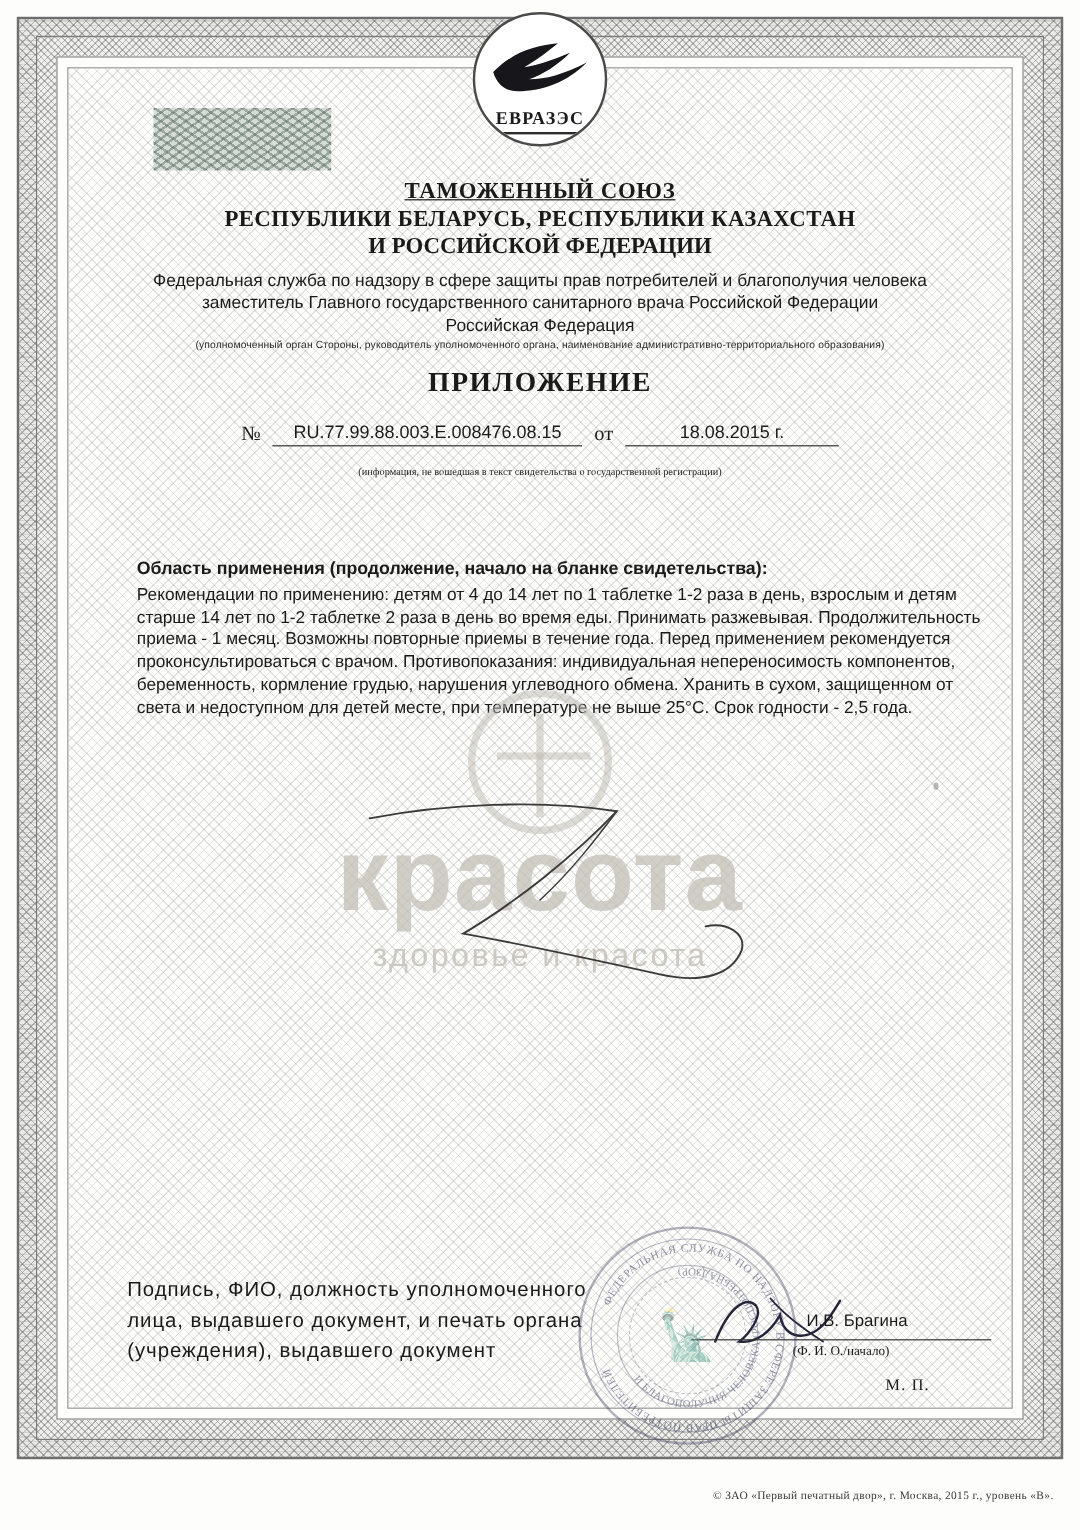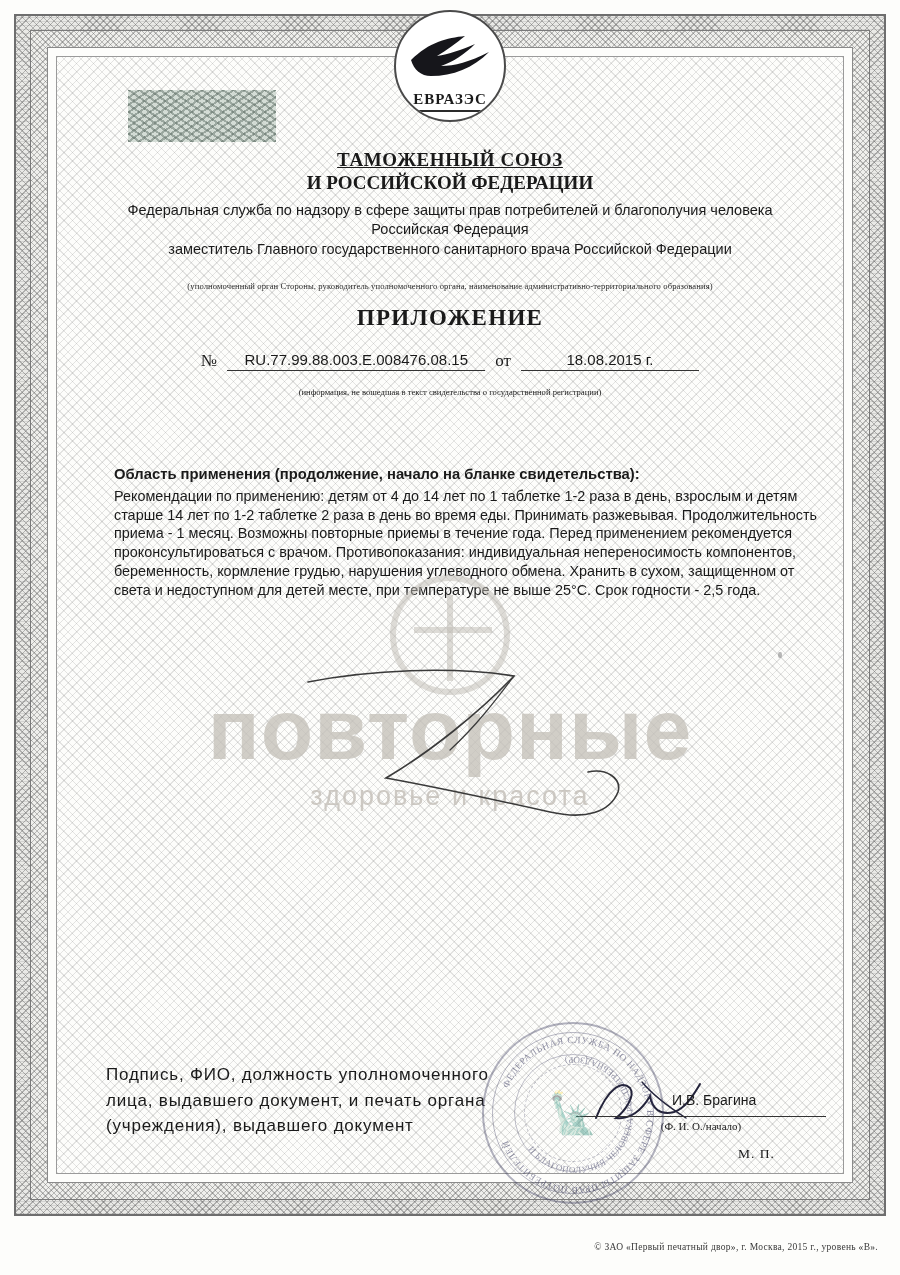--- a/index.html
+++ b/index.html
@@ -144,24 +144,23 @@
     font-weight: bold;
     line-height: 1.22;
   }
   .head .sub {
     font-family: "Liberation Sans", sans-serif;
     font-size: 14.5px;
     line-height: 1.32;
     margin-top: 7px;
   }
   .tiny-note {
-    font-family: Liberation Serif, serif;
+    font-family: Liberation Sans, sans-serif;
     font-size: 8.6px;
     color: #2b2b2b;
-    margin-top: 22px;
     letter-spacing: 0.1px;
   }
 
   .title-main {
     text-align: center;
     font-family: "Liberation Serif", serif;
     font-weight: bold;
     font-size: 23px;
     letter-spacing: 1.3px;
     margin-top: 14px;
@@ -411,24 +410,25 @@
         <path d="M4 28 C22 10, 40 6, 58 4 C48 12, 40 18, 30 24 C42 22, 54 18, 68 12 C58 22, 46 30, 34 34 C48 34, 62 30, 82 20 C66 36, 46 44, 24 44 C14 44, 7 38, 4 28 Z" fill="#16161b"></path>
         <circle cx="62" cy="10" r="2.4" fill="#fff"></circle>
       </svg>
       <div class="emblem-underline"></div>
       <div class="emblem-text">ЕВРАЗЭС</div>
     </div>
   </div>
 
   <div class="head">
     <div class="l1">ТАМОЖЕННЫЙ СОЮЗ</div>
+    <div class="l2">РЕСПУБЛИКИ БЕЛАРУСЬ, РЕСПУБЛИКИ КАЗАХСТАН</div>
     <div class="l3">И РОССИЙСКОЙ ФЕДЕРАЦИИ</div>
     <div class="sub">Федеральная служба по надзору в сфере защиты прав потребителей и благополучия человека</div>
+    <div class="sub" style="margin-top:0">заместитель Главного государственного санитарного врача Российской Федерации</div>
     <div class="sub" style="margin-top:0">Российская Федерация</div>
-    <div class="sub" style="margin-top:0">заместитель Главного государственного санитарного врача Российской Федерации</div>
 
     <div class="tiny-note">(уполномоченный орган Стороны, руководитель уполномоченного органа, наименование административно-территориального образования)</div>
 
     <div class="title-main">ПРИЛОЖЕНИЕ</div>
 
     <div class="numrow">
       <span class="lbl">№</span>
       <span class="val">RU.77.99.88.003.Е.008476.08.15</span>
       <span class="lbl">от</span>
       <span class="val date">18.08.2015 г.</span>
@@ -439,21 +439,21 @@
 
   <div class="body-block">
     <div class="body-title">Область применения (продолжение, начало на бланке свидетельства):</div>
     <div class="body-text">Рекомендации по применению: детям от 4 до 14 лет по 1 таблетке 1-2 раза в день, взрослым и детям старше 14 лет по 1-2 таблетке 2 раза в день во время еды. Принимать разжевывая. Продолжительность приема - 1 месяц. Возможны повторные приемы в течение года. Перед применением рекомендуется проконсультироваться с врачом. Противопоказания: индивидуальная непереносимость компонентов, беременность, кормление грудью, нарушения углеводного обмена. Хранить в сухом, защищенном от света и недоступном для детей месте, при температуре не выше 25°С. Срок годности - 2,5 года.</div>
   </div>
 
   <div class="fleck"></div>
 
   <div class="watermark">
     <div class="wm-logo"></div>
-    <div class="wm-main">повторные</div>
+    <div class="wm-main">красота</div>
     <div class="wm-sub">здоровье и красота</div>
   </div>
 
   <svg class="squiggle" width="330" height="180" viewBox="0 0 330 180">
     <path d="M8 22 C70 10, 150 6, 214 16 C180 52, 130 92, 86 118 C130 126, 196 140, 250 152 C286 160, 310 152, 318 132 C322 118, 306 108, 288 112" fill="none" stroke="#3a3a3a" stroke-width="1.6" stroke-linecap="round"></path>
     <path d="M214 16 C196 40, 176 66, 150 90" fill="none" stroke="#3a3a3a" stroke-width="1.2" stroke-linecap="round"></path>
   </svg>
 
   <div class="stamp">
     <div class="ring2"></div>

